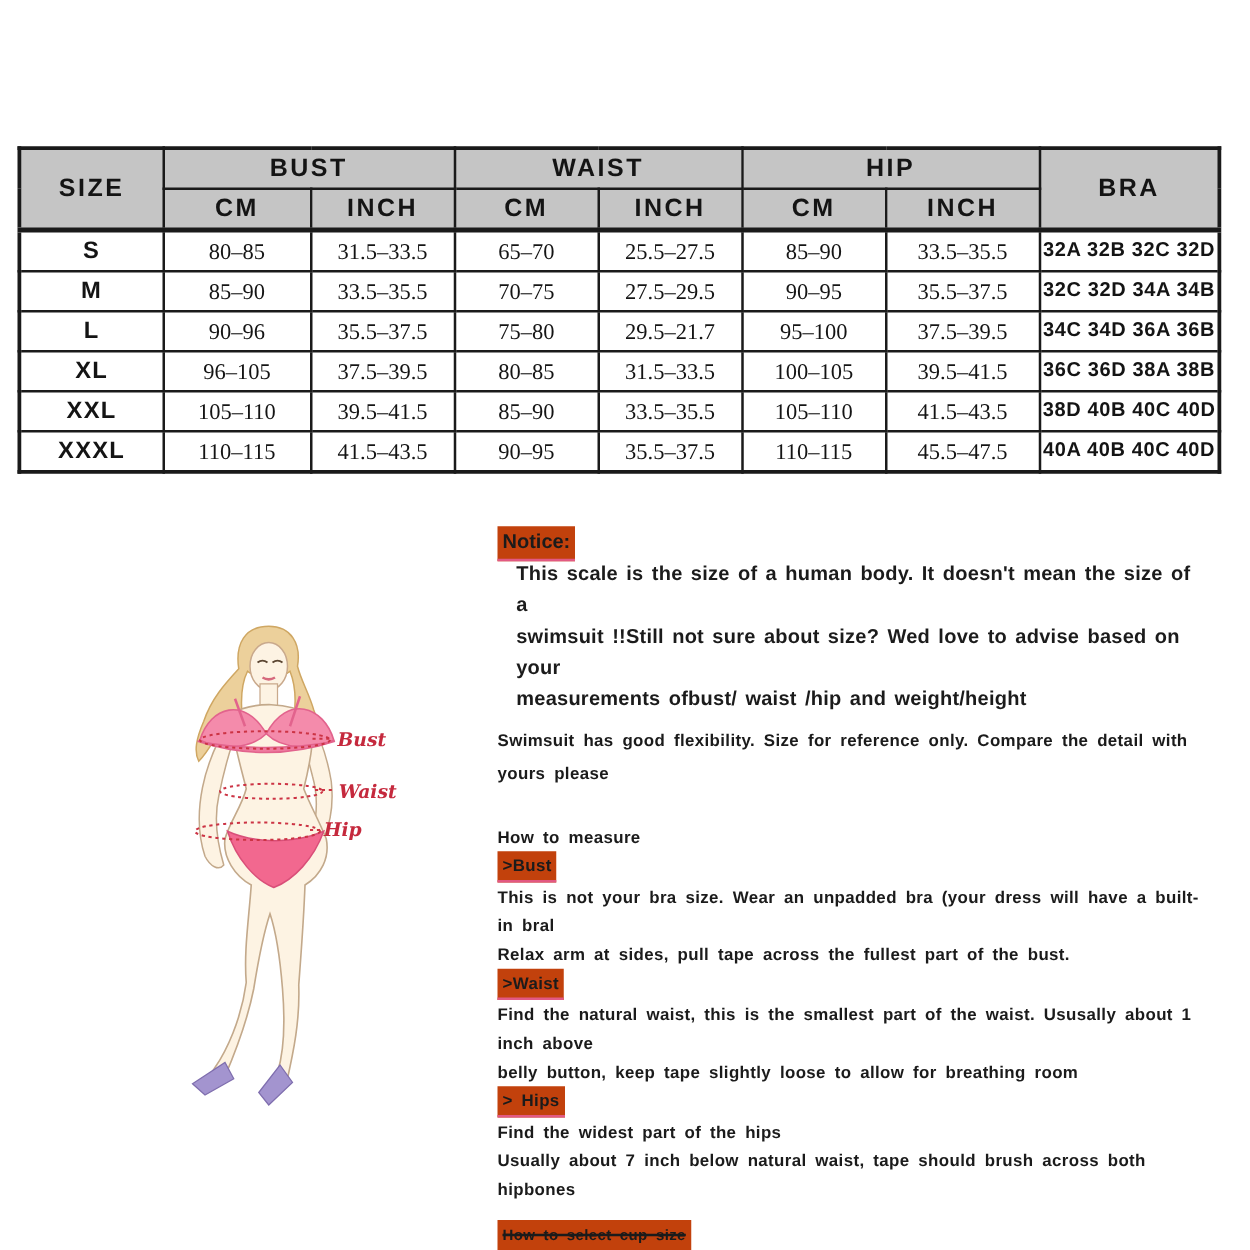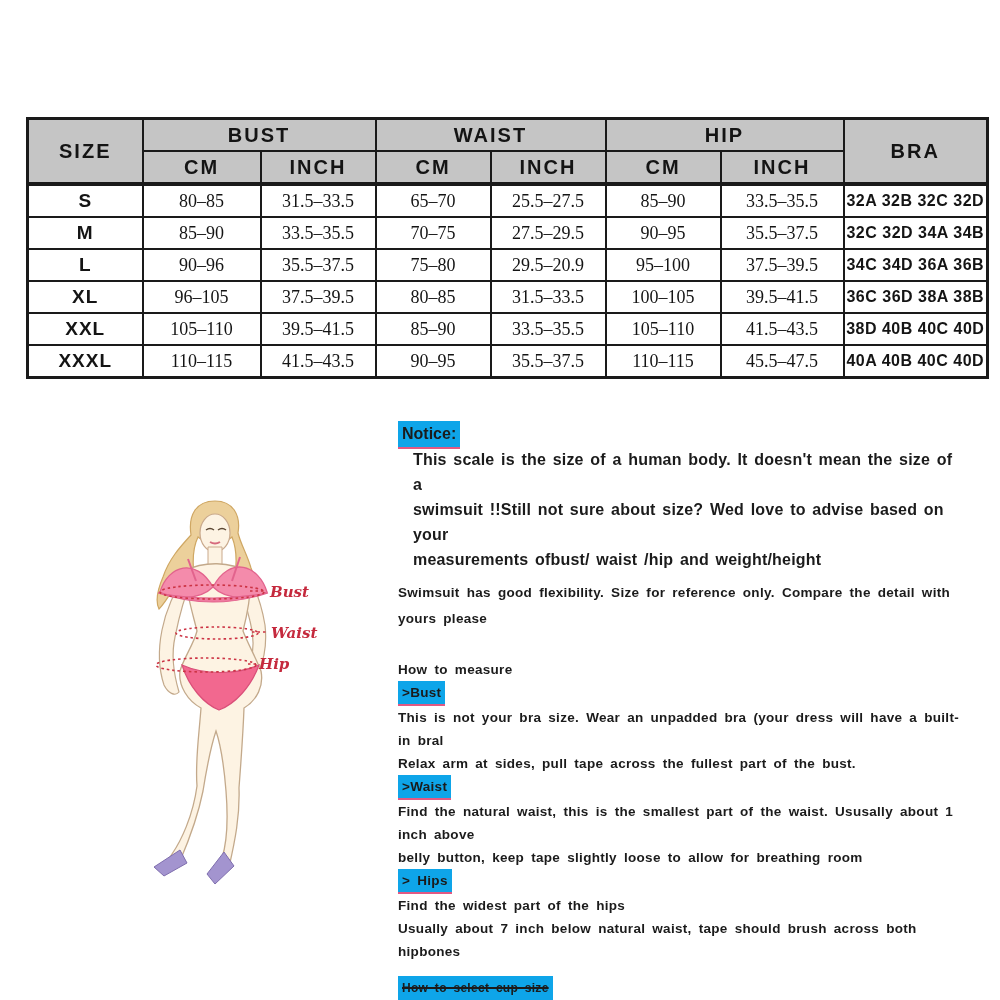--- a/index.html
+++ b/index.html
@@ -4,21 +4,21 @@
 <style>
   html,body { margin:0; padding:0; }
   body {
     width:1000px; height:1000px; background:#ffffff; position:relative;
     font-family:"Liberation Sans", sans-serif; color:#1b1b1b;
     overflow:hidden;
   }
 
   
   table.size-chart {
-    position:absolute; left:26px; top:117px; width:960px;
+    position:absolute; left:14px; top:117px; width:960px;
     border-collapse:collapse; table-layout:fixed;
     border:3px solid #1a1a1a;
   }
   .size-chart th, .size-chart td {
     border:2px solid #1a1a1a; text-align:center; vertical-align:middle;
     padding:0; white-space:nowrap; overflow:hidden; color:#141414;
   }
   .size-chart thead th {
     background:#c5c5c5; font-size:20px; font-weight:bold; letter-spacing:2px;
     height:30px;
@@ -37,21 +37,21 @@
   .notes { position:absolute; left:398px; top:421px; width:565px; }
   .n-line { font-weight:bold; }
   .head-line { height:26px; line-height:26px; font-size:16px; }
   .notice-para { font-size:16px; line-height:25px; letter-spacing:0.2px; word-spacing:2px;margin-left:15px; }
   .flex-para { font-size:13.5px; line-height:26px; letter-spacing:0.3px; word-spacing:3px; margin-top:8px; }
   .measure-line { font-size:13.5px; line-height:23px; letter-spacing:0.3px; word-spacing:3px; }
   .measure-start { margin-top:26px; }
   .cup-start { margin-top:13px; }
   .cup-line { font-size:12px; line-height:25px; letter-spacing:0.3px; word-spacing:3px; }
   .hl {
-    display:inline-block; background:#0ea5e9; padding:0 4px;
+    display:inline-block; background:#c2410c; padding:0 4px;
     border-bottom:2px solid #e25983;
   }
   .strike { text-decoration:line-through; text-decoration-thickness:2px; }
 
   
   .figure-wrap { position:absolute; left:100px; top:495px; width:250px; height:400px; }
   .figure-wrap svg { width:100%; height:100%; display:block; }
   .script-label {
     font-family:"DejaVu Serif", serif; font-style:italic; font-weight:bold;
     font-size:15px; fill:#c5293d;
@@ -107,21 +107,21 @@
         <td class="waist-inch-cell">27.5–29.5</td>
         <td class="hip-cm-cell">90–95</td>
         <td class="hip-inch-cell">35.5–37.5</td>
         <td class="bra-cell">32C 32D 34A 34B</td>
       </tr>
       <tr>
         <td class="size-cell">L</td>
         <td class="bust-cm-cell">90–96</td>
         <td class="bust-inch-cell">35.5–37.5</td>
         <td class="waist-cm-cell">75–80</td>
-        <td class="waist-inch-cell">29.5–20.9</td>
+        <td class="waist-inch-cell">29.5–21.7</td>
         <td class="hip-cm-cell">95–100</td>
         <td class="hip-inch-cell">37.5–39.5</td>
         <td class="bra-cell">34C 34D 36A 36B</td>
       </tr>
       <tr>
         <td class="size-cell">XL</td>
         <td class="bust-cm-cell">96–105</td>
         <td class="bust-inch-cell">37.5–39.5</td>
         <td class="waist-cm-cell">80–85</td>
         <td class="waist-inch-cell">31.5–33.5</td>

